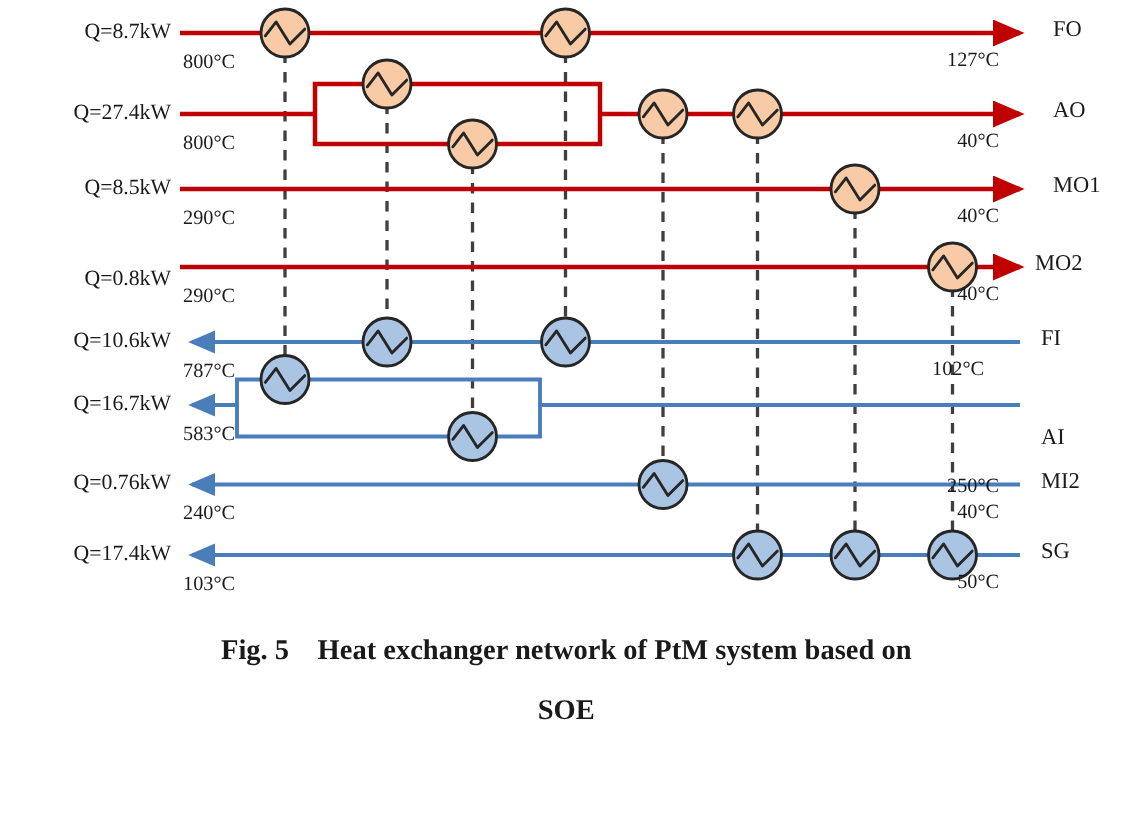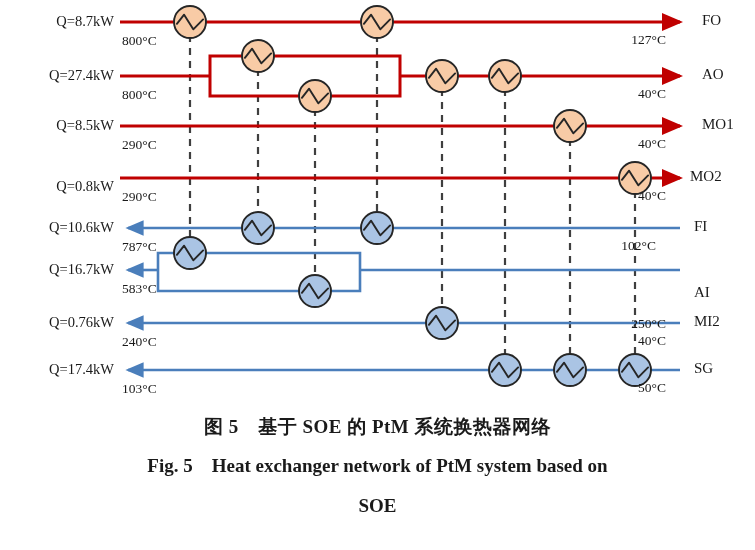--- a/index.html
+++ b/index.html
@@ -154,18 +154,17 @@
         <div class="lbl t-label" style="top: 334px; right: 89px;">40°C</div>
         <div class="lbl s-label" style="top: 314px; left: 694px;">MI2</div>
         <div class="lbl q-label" style="top: 362px; right: 641px;">Q=17.4kW</div>
         <div class="lbl t-label" style="top: 382px; left: 122px;">103°C</div>
         <div class="lbl t-label" style="top: 381px; right: 89px;">50°C</div>
         <div class="lbl s-label" style="top: 361px; left: 694px;">SG</div>
       </div>
   </div>
 
   <div id="caption">
-    <div class="cap-cn">图 5 基于 SOE 的 PtM 系统换热器网络</div>
     <div class="cap-en">Fig. 5 Heat exchanger network of PtM system based on</div>
     <div class="cap-en">SOE</div>
   </div>
 
 </div>
 
 </body></html>

